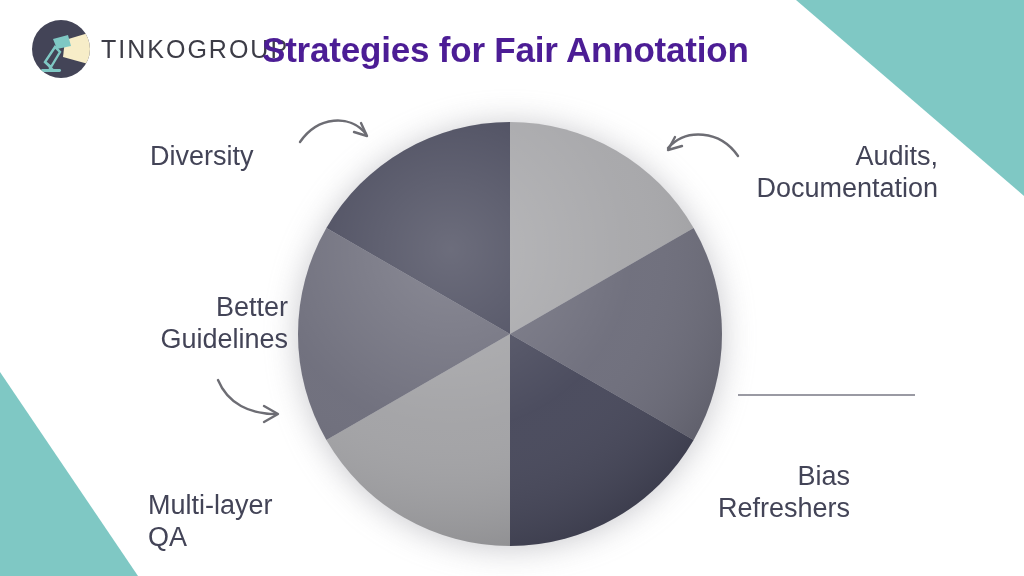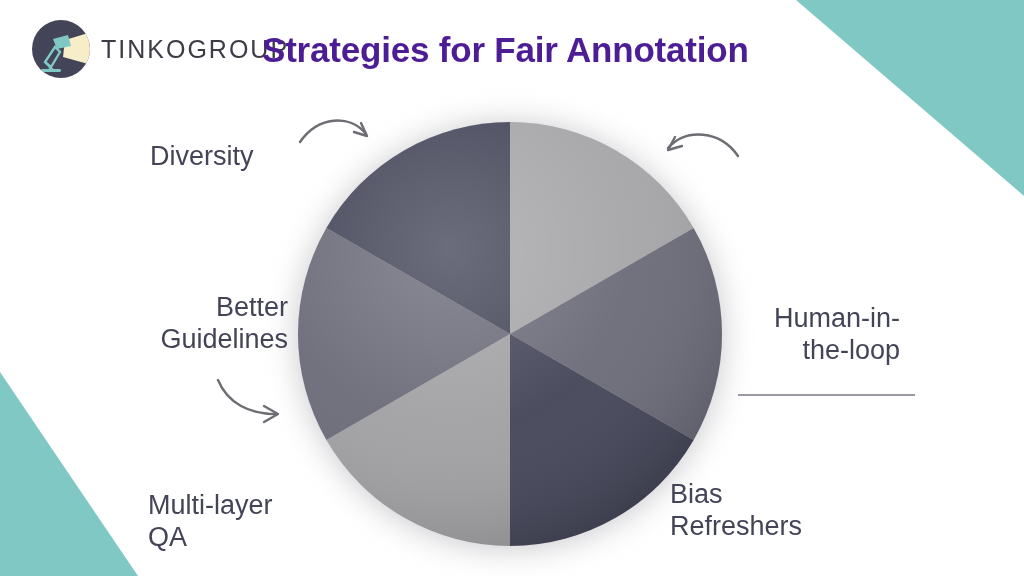--- a/index.html
+++ b/index.html
@@ -87,21 +87,21 @@
     font-weight: normal;
     color: #434457;
     line-height: 1.18;
     white-space: pre-line;
   }
   .lbl-diversity      { left: 150px; top: 141px; text-align: right; }
   .lbl-guidelines     { left: 112px; top: 292px; width: 176px; text-align: right; }
   .lbl-qa             { left: 148px; top: 490px; width: 146px; text-align: left; }
   .lbl-audits         { left: 688px; top: 141px; width: 250px; text-align: right; }
   .lbl-human          { left: 728px; top: 303px; width: 172px; text-align: right; }
-  .lbl-bias           { left: 670px; top: 479px; width: 180px; text-align: left; }
+  .lbl-bias           { left: 670px; top: 461px; width: 180px; text-align: right; }
 
   .divider-line {
     position: absolute;
     left: 738px;
     top: 394px;
     width: 177px;
     height: 2px;
     background: #9a9aa3;
   }
 
@@ -180,22 +180,22 @@
   </svg>
 
   <div class="label lbl-diversity">Diversity</div>
 
   <div class="label lbl-guidelines">Better
 Guidelines</div>
 
   <div class="label lbl-qa">Multi-layer
 QA</div>
 
-
-  <div class="label lbl-human">Human-in-
-the-loop</div>
+  <div class="label lbl-audits">Audits,
+Documentation</div>
+
 
   <div class="divider-line"></div>
 
   <div class="label lbl-bias">Bias
 Refreshers</div>
 
 </div>
 
 </body></html>

